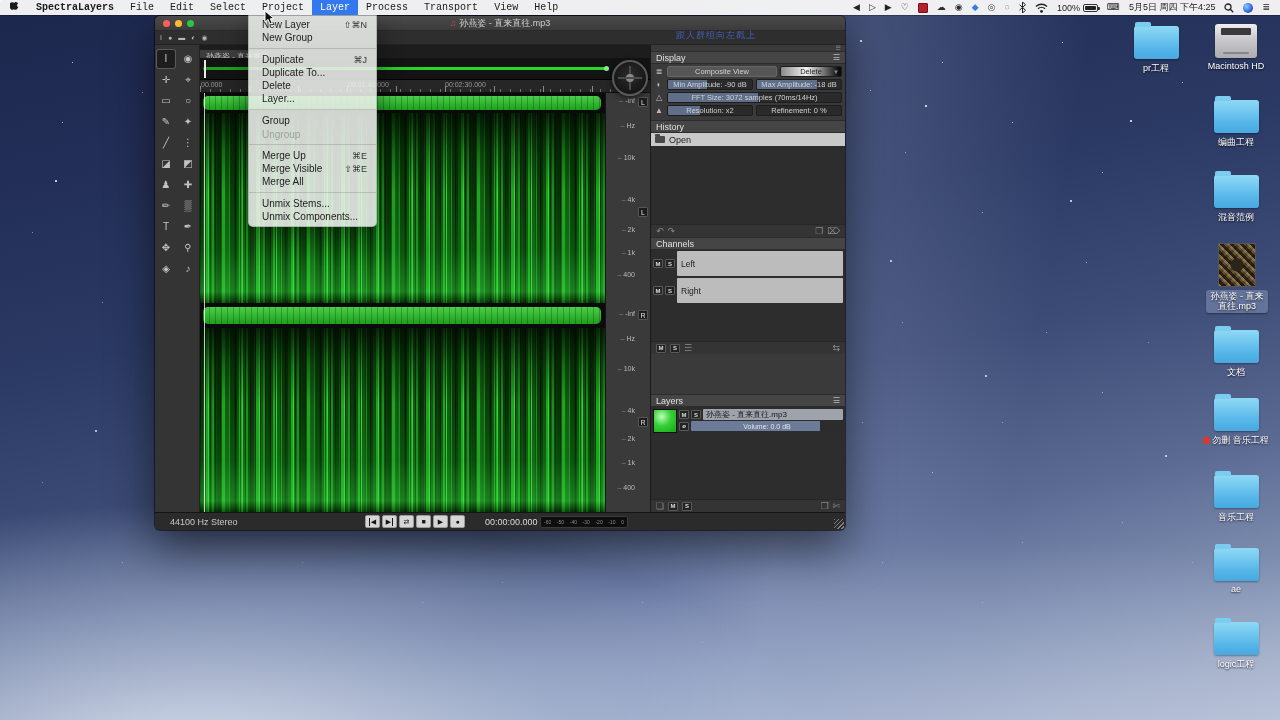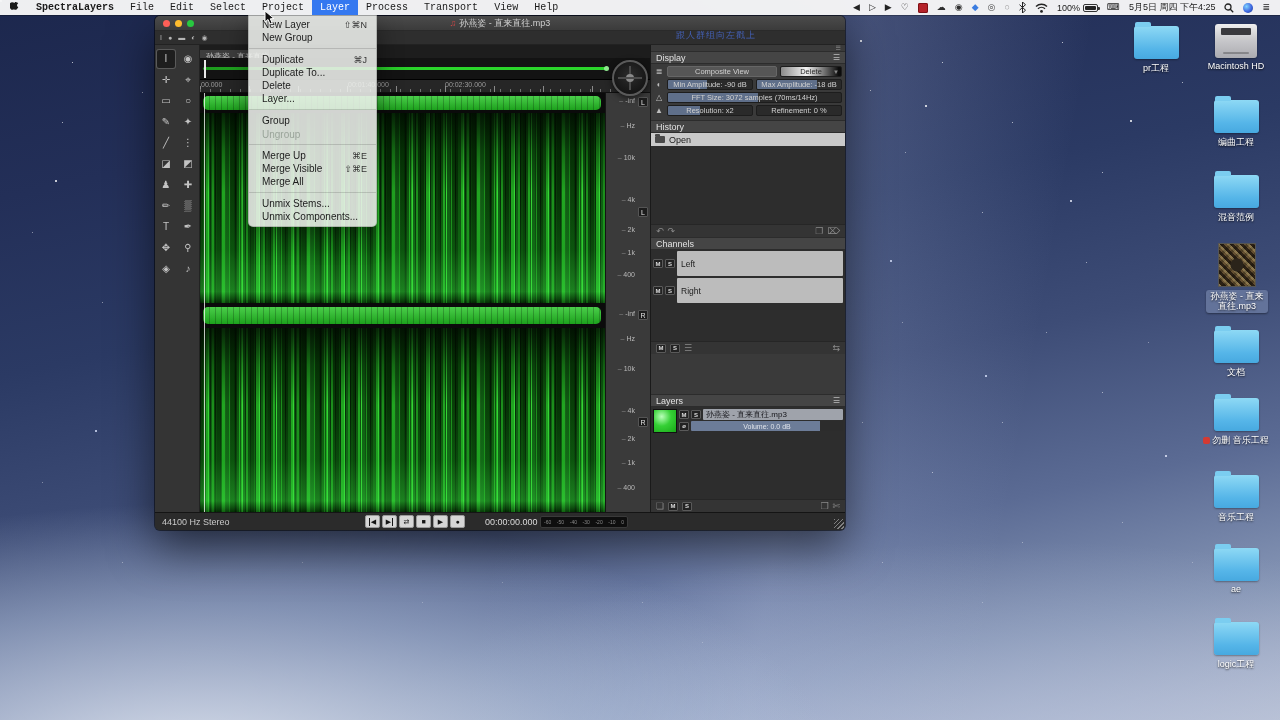--- a/index.html
+++ b/index.html
@@ -146,21 +146,21 @@
   .layer-rows { flex:1; display:flex; flex-direction:column; gap:1px; }
   .layer-r1 { display:flex; align-items:center; gap:2px; }
   .layer-name { flex:1; height:11px; background:#9fa3ab; color:#15151a; font-size:8px; display:flex; align-items:center; padding-left:3px; border-radius:1px;}
   .layer-r2 { display:flex; align-items:center; gap:2px; }
   .vol { position:relative; flex:1; height:10px; background:#2c2c2c; border-radius:1px; overflow:hidden;
     display:flex; align-items:center; justify-content:center; font-size:7px; color:#dfe3ea; }
   .vol .fill { position:absolute; left:0; top:0; bottom:0; width:85%; background:#6c7c98; }
   .vol .txt { position:relative; z-index:1; }
 
   
-  .statusbar { height:18px; background:#2b2b2b; border-top:1px solid #141414; display:flex; align-items:center; padding:0 7px; position:relative;}
+  .statusbar { height:18px; background:#2b2b2b; border-top:1px solid #141414; display:flex; align-items:center; padding:0 15px; position:relative;}
   .sb-rate { font-size:9px; color:#c9c9c9; }
   .transport { position:absolute; left:210px; display:flex; gap:2px; }
   .tbtn { width:15px; height:13px; background:#d6d6d6; border:1px solid #9a9a9a; border-radius:2px; color:#141414;
     font-size:7px; display:flex; align-items:center; justify-content:center; padding:0; }
   .tbtn.bl span { border-left:1px solid #141414; padding-left:1px; }
   .tbtn.br span { border-right:1px solid #141414; padding-right:1px; }
   .sb-time { position:absolute; left:330px; font-size:9px; color:#dcdcdc; }
   .meter { position:absolute; left:385px; width:88px; height:12px; background:#0e0e0e; border:1px solid #3a3a3a; border-radius:2px;
     display:flex; align-items:center; justify-content:space-between; padding:0 3px; }
   .meter span { font-size:5px; color:#8a8a8a; }

